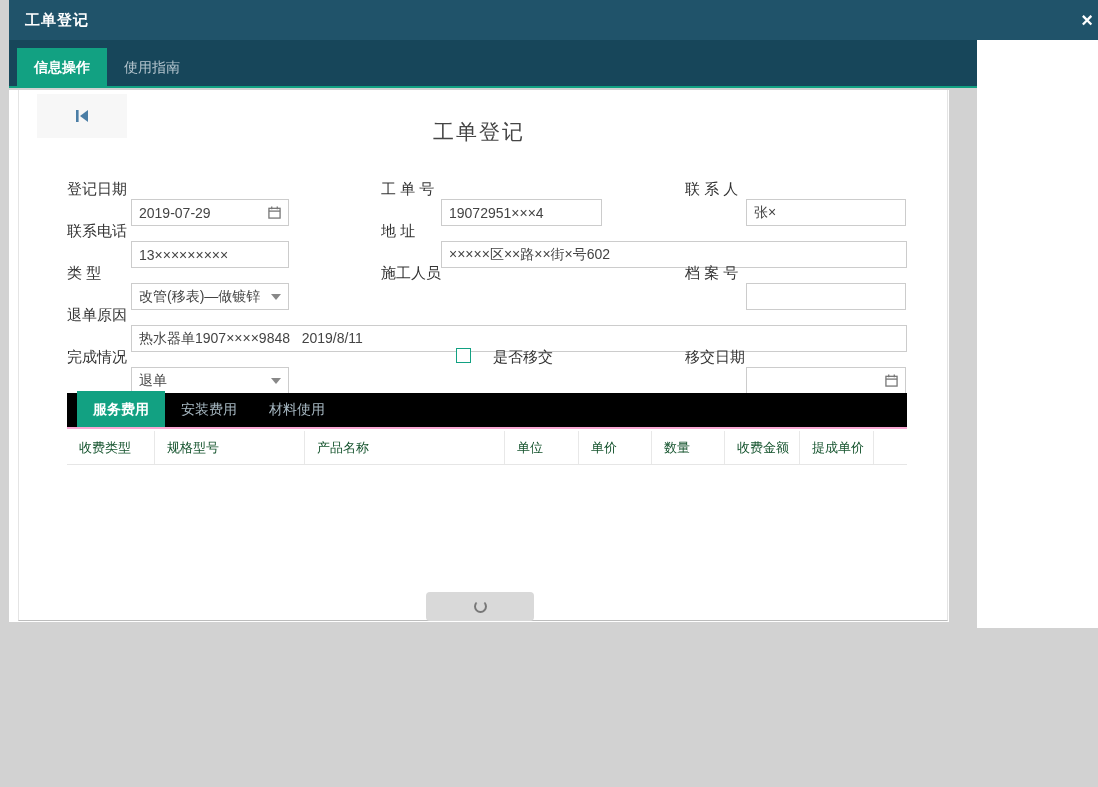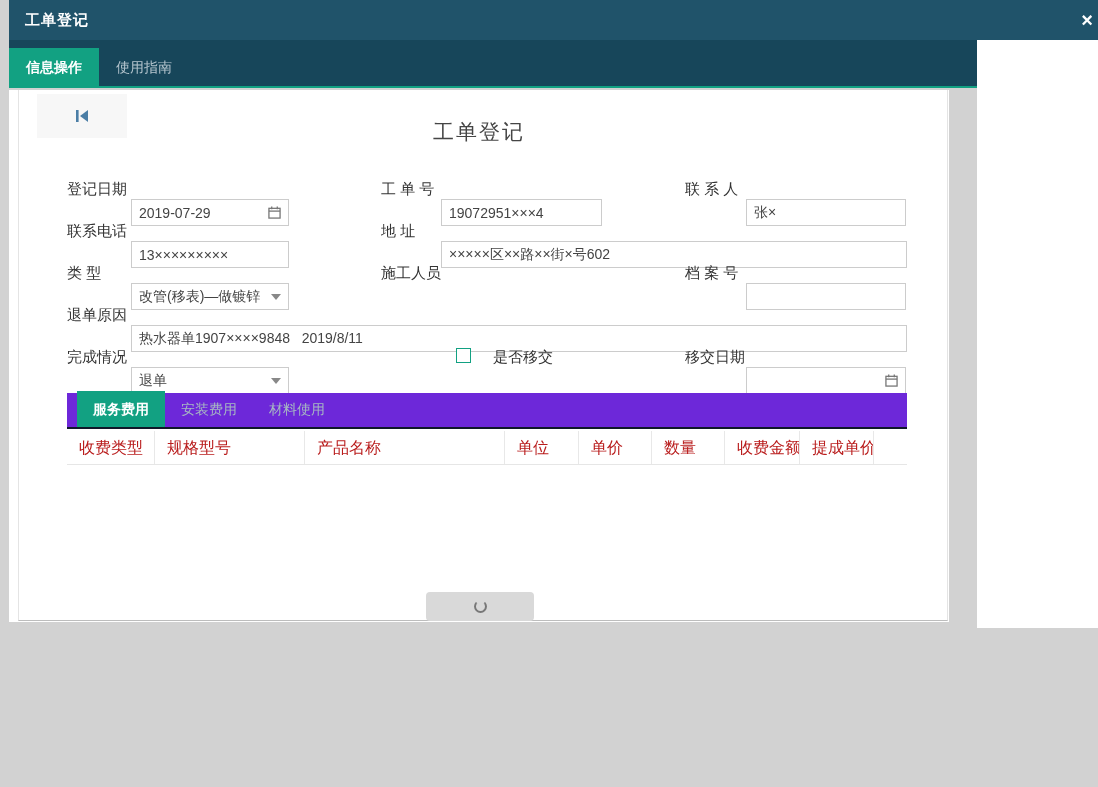--- a/index.html
+++ b/index.html
@@ -23,21 +23,21 @@
   }
   .close-btn {
     position:absolute; right:14px; top:0; line-height:40px;
     color:#ffffff; font-size:20px; font-weight:bold; cursor:pointer;
   }
 
   
   .tabstrip {
     position:absolute; left:0; top:40px; width:968px; height:48px;
     background:#17465a; border-bottom:2px solid #12a182;
-    display:flex; align-items:flex-end; padding-left:0;
+    display:flex; align-items:flex-end; padding-left:8px;
   }
   .tab {
     height:38px; line-height:38px; padding:0 17px;
     font-size:14px; color:#b6c6cf; cursor:pointer; white-space:nowrap;
   }
   .tab.active { background:#12a182; color:#ffffff; font-weight:bold; }
 
   
   .side-panel {
     position:absolute; left:968px; top:40px; width:130px; height:588px;
@@ -87,36 +87,36 @@
   }
   .cal { flex:none; display:block; }
   .cb {
     position:absolute; width:15px; height:15px;
     border:1px solid #12a182; background:#ffffff; cursor:pointer;
   }
 
   
   .dtabs {
     position:absolute; left:58px; top:303px; width:840px; height:36px;
-    background:#6d28d9; border-bottom:2px solid #0f172a;
+    background:#000000; border-bottom:2px solid #f9a8d4;
     display:flex; align-items:flex-end; padding-left:10px;
   }
   .dtab {
     height:36px; line-height:36px; padding:0 16px;
     font-size:14px; color:#a7b8c2; cursor:pointer; white-space:nowrap;
   }
   .dtab.active { background:#12a182; color:#ffffff; font-weight:bold; }
 
   
   .thead {
     position:absolute; left:58px; top:341px; width:840px; height:34px;
     display:flex; border-bottom:1px solid #e6e6e6;
   }
   .th {
-    padding:0 12px; line-height:34px; font-size:16px; color:#b91c1c;
+    padding:0 12px; line-height:34px; font-size:13px; color:#14532d;
     border-right:1px solid #e8e8e8; overflow:hidden; white-space:nowrap;
   }
   .c0{width:88px}.c1{width:200px}.c2{width:150px}.c3{width:74px}
   .c4{width:73px}.c5{width:73px}.c6{width:75px}.c7{width:74px}
   .cfill{flex:1; border-right:none;}
 
   
   .loader {
     position:absolute; left:417px; top:502px; width:108px; height:29px;
     background:#d9d9d9; border-radius:4px;

